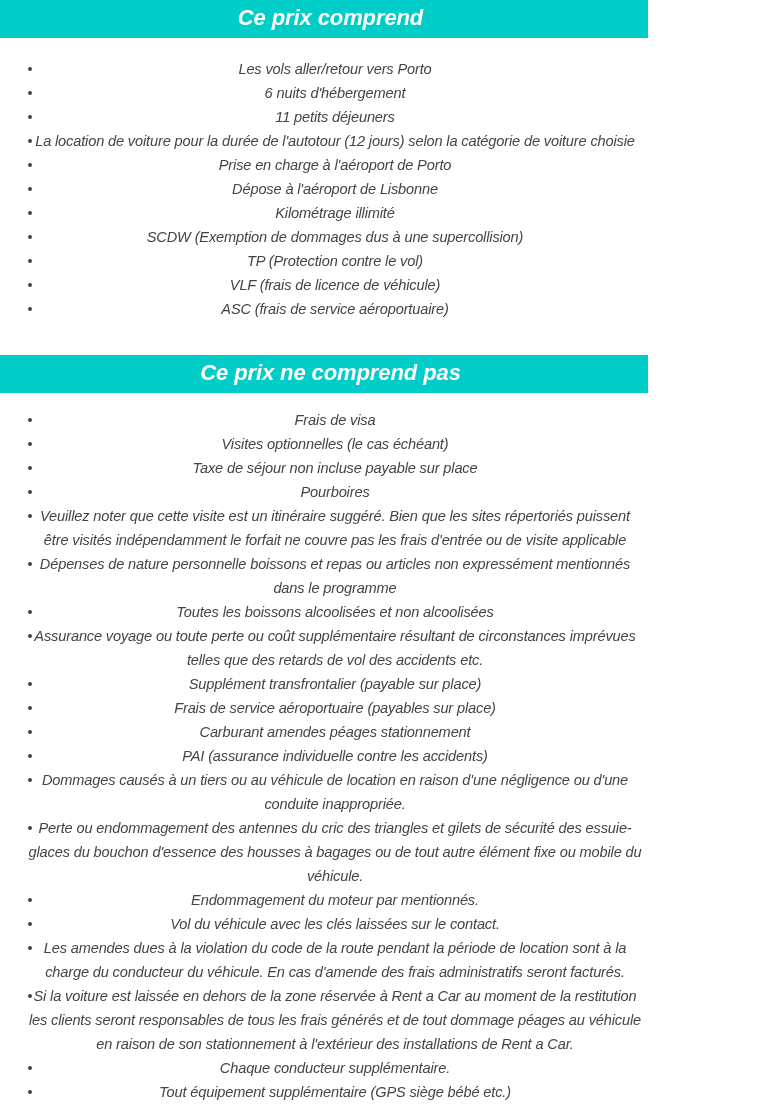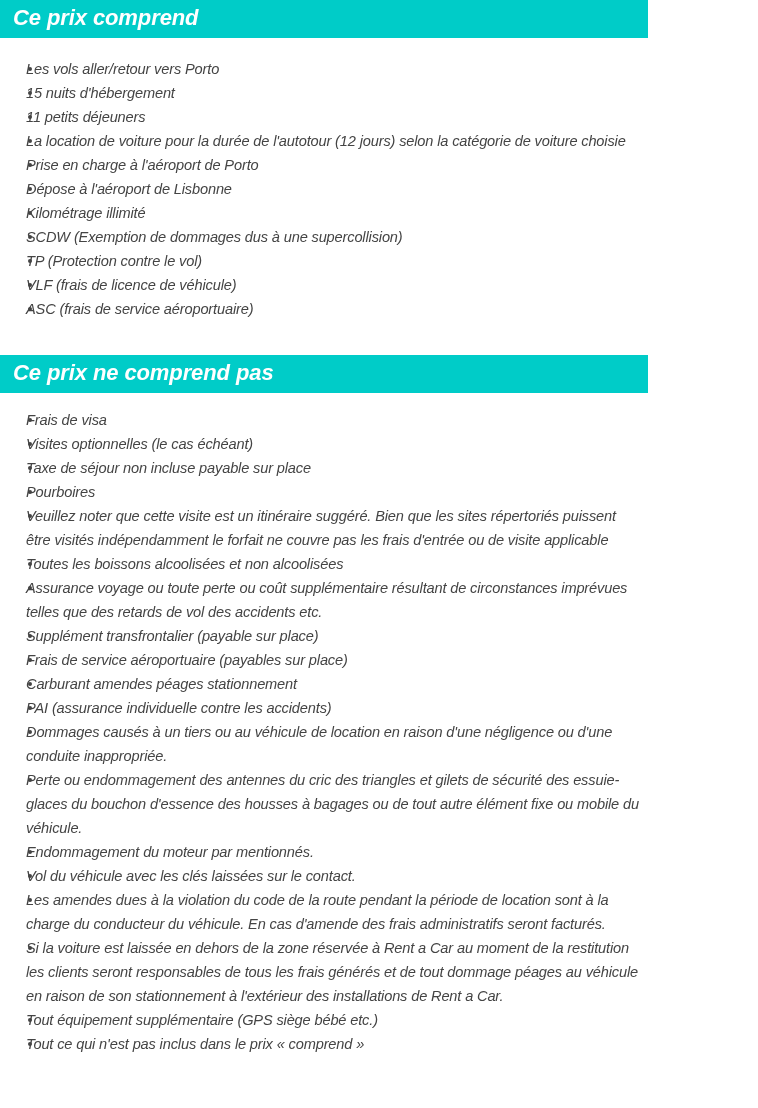--- a/index.html
+++ b/index.html
@@ -13,20 +13,21 @@
     background: #ffffff;
     font-family: "Liberation Sans", sans-serif;
     overflow: hidden;
   }
 
   .page {
     width: 648px;
     height: 1108px;
     position: relative;
     background: #ffffff;
+    text-align: center;
   }
 
   .section-header {
     width: 100%;
     background: #00ccc8;
     color: #ffffff;
     font-style: italic;
     font-weight: bold;
     font-size: 22px;
     line-height: 1;
@@ -77,21 +78,21 @@
 <body>
 
 <div class="page">
 
   <div class="section">
     <div class="section-header">Ce prix comprend</div>
     <div class="gap-one"></div>
     <div class="section-body">
       <ul class="bullet-list">
         <li>Les vols aller/retour vers Porto</li>
-        <li>15 nuits d'hébergement</li>
+        <li>6 nuits d'hébergement</li>
         <li>11 petits déjeuners</li>
         <li>La location de voiture pour la durée de l'autotour (12 jours) selon la catégorie de voiture choisie</li>
         <li>Prise en charge à l'aéroport de Porto</li>
         <li>Dépose à l'aéroport de Lisbonne</li>
         <li>Kilométrage illimité</li>
         <li>SCDW (Exemption de dommages dus à une supercollision)</li>
         <li>TP (Protection contre le vol)</li>
         <li>VLF (frais de licence de véhicule)</li>
         <li>ASC (frais de service aéroportuaire)</li>
       </ul>
@@ -103,31 +104,33 @@
   <div class="section">
     <div class="section-header">Ce prix ne comprend pas</div>
     <div class="gap-three"></div>
     <div class="section-body">
       <ul class="bullet-list">
         <li>Frais de visa</li>
         <li>Visites optionnelles (le cas échéant)</li>
         <li>Taxe de séjour non incluse payable sur place</li>
         <li>Pourboires</li>
         <li>Veuillez noter que cette visite est un itinéraire suggéré. Bien que les sites répertoriés puissent être visités indépendamment le forfait ne couvre pas les frais d'entrée ou de visite applicable</li>
+        <li>Dépenses de nature personnelle boissons et repas ou articles non expressément mentionnés dans le programme</li>
         <li>Toutes les boissons alcoolisées et non alcoolisées</li>
         <li>Assurance voyage ou toute perte ou coût supplémentaire résultant de circonstances imprévues telles que des retards de vol des accidents etc.</li>
         <li>Supplément transfrontalier (payable sur place)</li>
         <li>Frais de service aéroportuaire (payables sur place)</li>
         <li>Carburant amendes péages stationnement</li>
         <li>PAI (assurance individuelle contre les accidents)</li>
         <li>Dommages causés à un tiers ou au véhicule de location en raison d'une négligence ou d'une conduite inappropriée.</li>
         <li>Perte ou endommagement des antennes du cric des triangles et gilets de sécurité des essuie-glaces du bouchon d'essence des housses à bagages ou de tout autre élément fixe ou mobile du véhicule.</li>
         <li>Endommagement du moteur par mentionnés.</li>
         <li>Vol du véhicule avec les clés laissées sur le contact.</li>
         <li>Les amendes dues à la violation du code de la route pendant la période de location sont à la charge du conducteur du véhicule. En cas d'amende des frais administratifs seront facturés.</li>
         <li>Si la voiture est laissée en dehors de la zone réservée à Rent a Car au moment de la restitution les clients seront responsables de tous les frais générés et de tout dommage péages au véhicule en raison de son stationnement à l'extérieur des installations de Rent a Car.</li>
+        <li>Chaque conducteur supplémentaire.</li>
         <li>Tout équipement supplémentaire (GPS siège bébé etc.)</li>
         <li>Tout ce qui n'est pas inclus dans le prix « comprend »</li>
       </ul>
     </div>
   </div>
 
 </div>
 
 </body></html>

